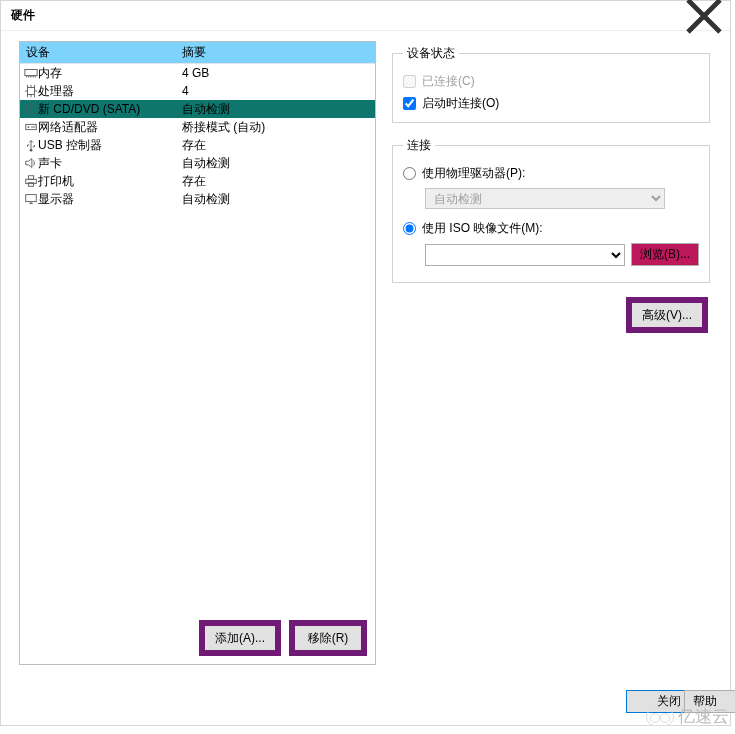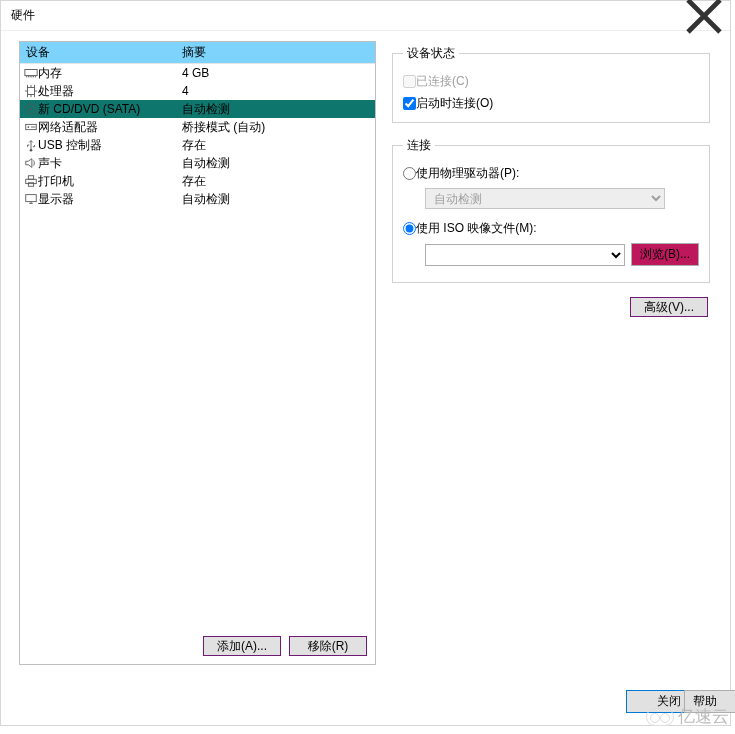--- a/index.html
+++ b/index.html
@@ -21,20 +21,21 @@
     position: relative;
     background: #fff;
   }
   .titlebar {
     height: 30px;
     display: flex;
     align-items: center;
     justify-content: space-between;
     padding: 0 6px 0 10px;
     border-bottom: 1px solid #eee;
+    font-weight: bold;
   }
   .titlebar .title { font-size: 12px; }
   .titlebar .close {
     width: 40px; height: 24px;
     display: flex; align-items: center; justify-content: center;
     font-size: 14px; color: #333;
     cursor: pointer;
   }
   .body {
     position: absolute;
@@ -79,24 +80,24 @@
     align-items: center; justify-content: center;
     color: #555;
   }
   .icon svg { width: 14px; height: 14px; }
   .left-buttons {
     position: absolute;
     bottom: 8px; right: 8px;
     display: flex; gap: 8px;
   }
   button.std {
-    height: 20px;
+    height: 36px;
     min-width: 78px;
     background: #e1e1e1;
-    border: 1px solid #701a75;
+    border: 6px solid #701a75;
     font-family: inherit;
     font-size: 12px;
     padding: 0 10px;
     cursor: pointer;
   }
 
   .right-panel {
     flex: 1;
     padding: 4px 2px 0 6px;
     position: relative;
@@ -106,20 +107,21 @@
     margin: 0 0 14px 0;
     padding: 8px 10px 8px 10px;
   }
   fieldset.group legend {
     padding: 0 4px;
     font-size: 12px;
   }
   .chk-row, .radio-row {
     display: flex;
     align-items: center;
+    gap: 6px;
     height: 22px;
   }
   .chk-row.disabled { color: #a0a0a0; }
   input[type=checkbox], input[type=radio] {
     width: 13px; height: 13px;
     margin: 0;
   }
   .conn-sub {
     margin: 4px 0 8px 22px;
     display: flex;

